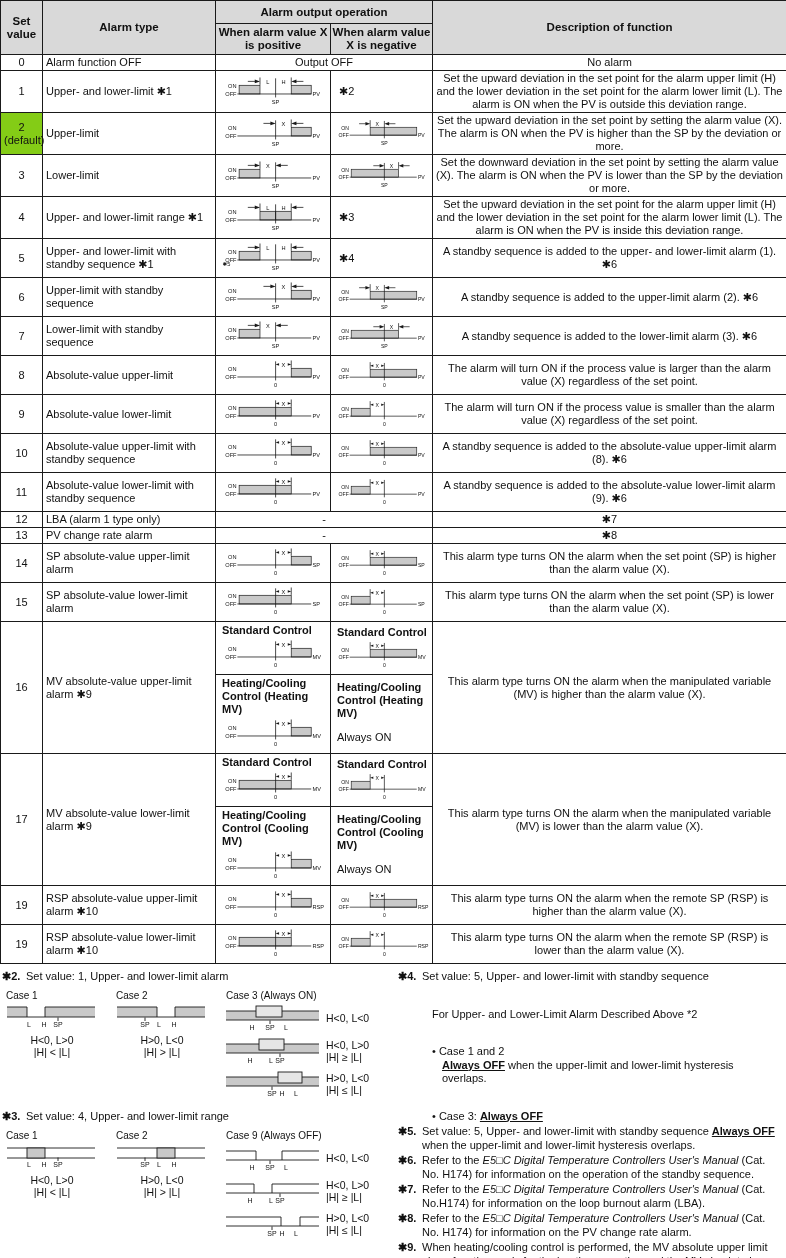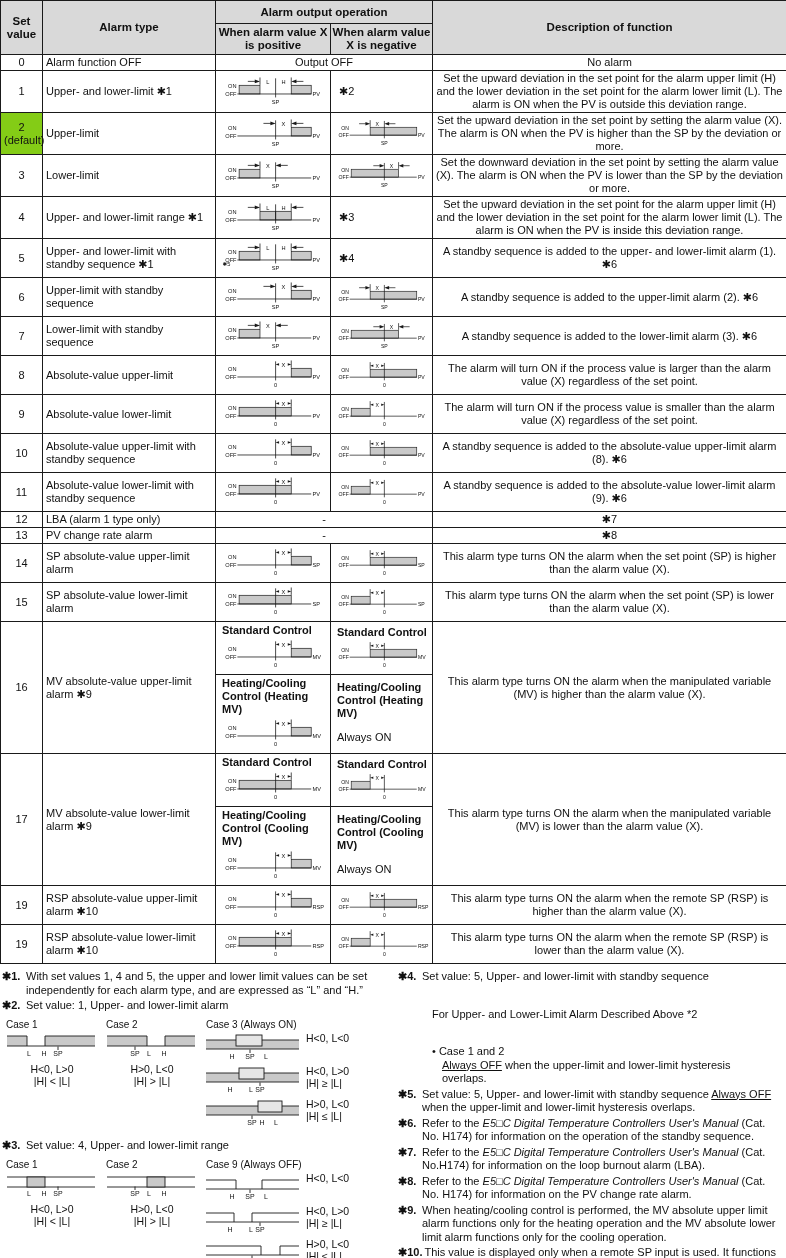--- a/index.html
+++ b/index.html
@@ -22,27 +22,27 @@
   .fnrow{display:flex;gap:10px;padding:6px 2px 0 2px;}
   .fn-col{width:386px;}
   .fn-col.right{width:380px;}
   .fn{font-size:11px;line-height:13.5px;margin-bottom:2px;}
   .fn-p{padding-left:24px;}
   .fn-p.ind1{padding-left:34px;margin-top:24px;}
   .fn-p.ind2{padding-left:44px;}
   .fn-p.first{padding-left:24px;}
   .fn-m{display:inline-block;min-width:22px;margin-left:-24px;padding-right:2px;font-weight:bold;}
   .it{font-style:italic;}
-  .un{text-decoration:underline;}
-  .cases{display:flex;gap:8px;margin:5px 0 8px 4px;}
+  .un{text-decoration:underline;font-weight:bold;}
+  .cases{display:flex;gap:18px;margin:5px 0 8px 4px;}
   .case-col{width:92px;text-align:center;flex:0 0 auto;}
   .case-lab{font-size:10px;text-align:left;margin-bottom:1px;}
   .case-cond{font-size:10.5px;line-height:12.5px;text-align:center;}
   .case3-col{flex:1;}
-  .c3row{display:flex;align-items:flex-start;gap:5px;margin-bottom:3px;}
+  .c3row{display:flex;align-items:center;gap:5px;margin-bottom:3px;}
   .c3cond{font-size:10.5px;line-height:12px;text-align:left;white-space:nowrap;}
 </style>
 </head>
 <body>
 
 <div class="page">
   <table class="alarm">
     <colgroup>
       <col style="width:42px">
         <col style="width:173px">
@@ -689,23 +689,20 @@
               <text x="53" y="11" text-anchor="middle" font-size="6.5" fill="#111">X</text>
               <text x="104.5" y="25.5" text-anchor="start" font-size="6.5" fill="#111">RSP</text>
               <text x="62" y="35" text-anchor="middle" font-size="6.5" fill="#111">0</text>
             </svg></td>
           <td class="descc">This alarm type turns ON the alarm when the remote SP (RSP) is lower than the alarm value (X).</td>
         </tr>
       </tbody>
   </table>
   <div class="fnrow">
     <div class="fn-col" id="fn-left">
-        <div class="fn">
-          <div class="fn-p first"><span class="fn-m">✱1.</span><span>With set values 1, 4 and 5, the upper and lower limit values can be set independently for each alarm type, and are expressed as “L” and “H.”</span></div>
-        </div>
         <div class="fn">
           <div class="fn-p first"><span class="fn-m">✱2.</span><span>Set value: 1, Upper- and lower-limit alarm</span></div>
           <div class="cases">
             <div class="case-col"><div class="case-lab">Case 1</div><svg viewBox="0 0 90 27" width="90" height="27">
                 <rect x="0" y="4" width="20" height="10" fill="#c9c9c9"></rect>
                 <rect x="38" y="4" width="50" height="10" fill="#c9c9c9"></rect>
                 <path d="M0,4H20" stroke="#1a1a1a" stroke-width="0.9" fill="none"></path>
                 <path d="M38,4H88" stroke="#1a1a1a" stroke-width="0.9" fill="none"></path>
                 <path d="M0,14H88" stroke="#1a1a1a" stroke-width="0.9" fill="none"></path>
                 <path d="M20,4V14" stroke="#1a1a1a" stroke-width="0.9" fill="none"></path>
@@ -868,20 +865,21 @@
             </div>
           </div>
         </div>
       </div>
     <div class="fn-col right" id="fn-right">
         <div class="fn">
           <div class="fn-p first"><span class="fn-m">✱4.</span><span>Set value: 5, Upper- and lower-limit with standby sequence</span></div>
           <div class="fn-p ind1"><span>For Upper- and Lower-Limit Alarm Described Above *2</span></div>
           <div class="fn-p ind1"><span>• </span><span>Case 1 and 2</span></div>
           <div class="fn-p ind2"><span class=" un">Always OFF</span><span> when the upper-limit and lower-limit hysteresis overlaps.</span></div>
+          <div class="fn-p ind1"><span>• </span><span>Case 3: </span><span class=" un">Always OFF</span></div>
         </div>
         <div class="fn">
           <div class="fn-p first"><span class="fn-m">✱5.</span><span>Set value: 5, Upper- and lower-limit with standby sequence </span><span class=" un">Always OFF</span><span> when the upper-limit and lower-limit hysteresis overlaps.</span></div>
         </div>
         <div class="fn">
           <div class="fn-p first"><span class="fn-m">✱6.</span><span>Refer to the </span><span class="it">E5□C Digital Temperature Controllers User's Manual</span><span> (Cat. No. H174) for information on the operation of the standby sequence.</span></div>
         </div>
         <div class="fn">
           <div class="fn-p first"><span class="fn-m">✱7.</span><span>Refer to the </span><span class="it">E5□C Digital Temperature Controllers User's Manual</span><span> (Cat. No.H174)  for information on the loop burnout alarm (LBA).</span></div>
         </div>

